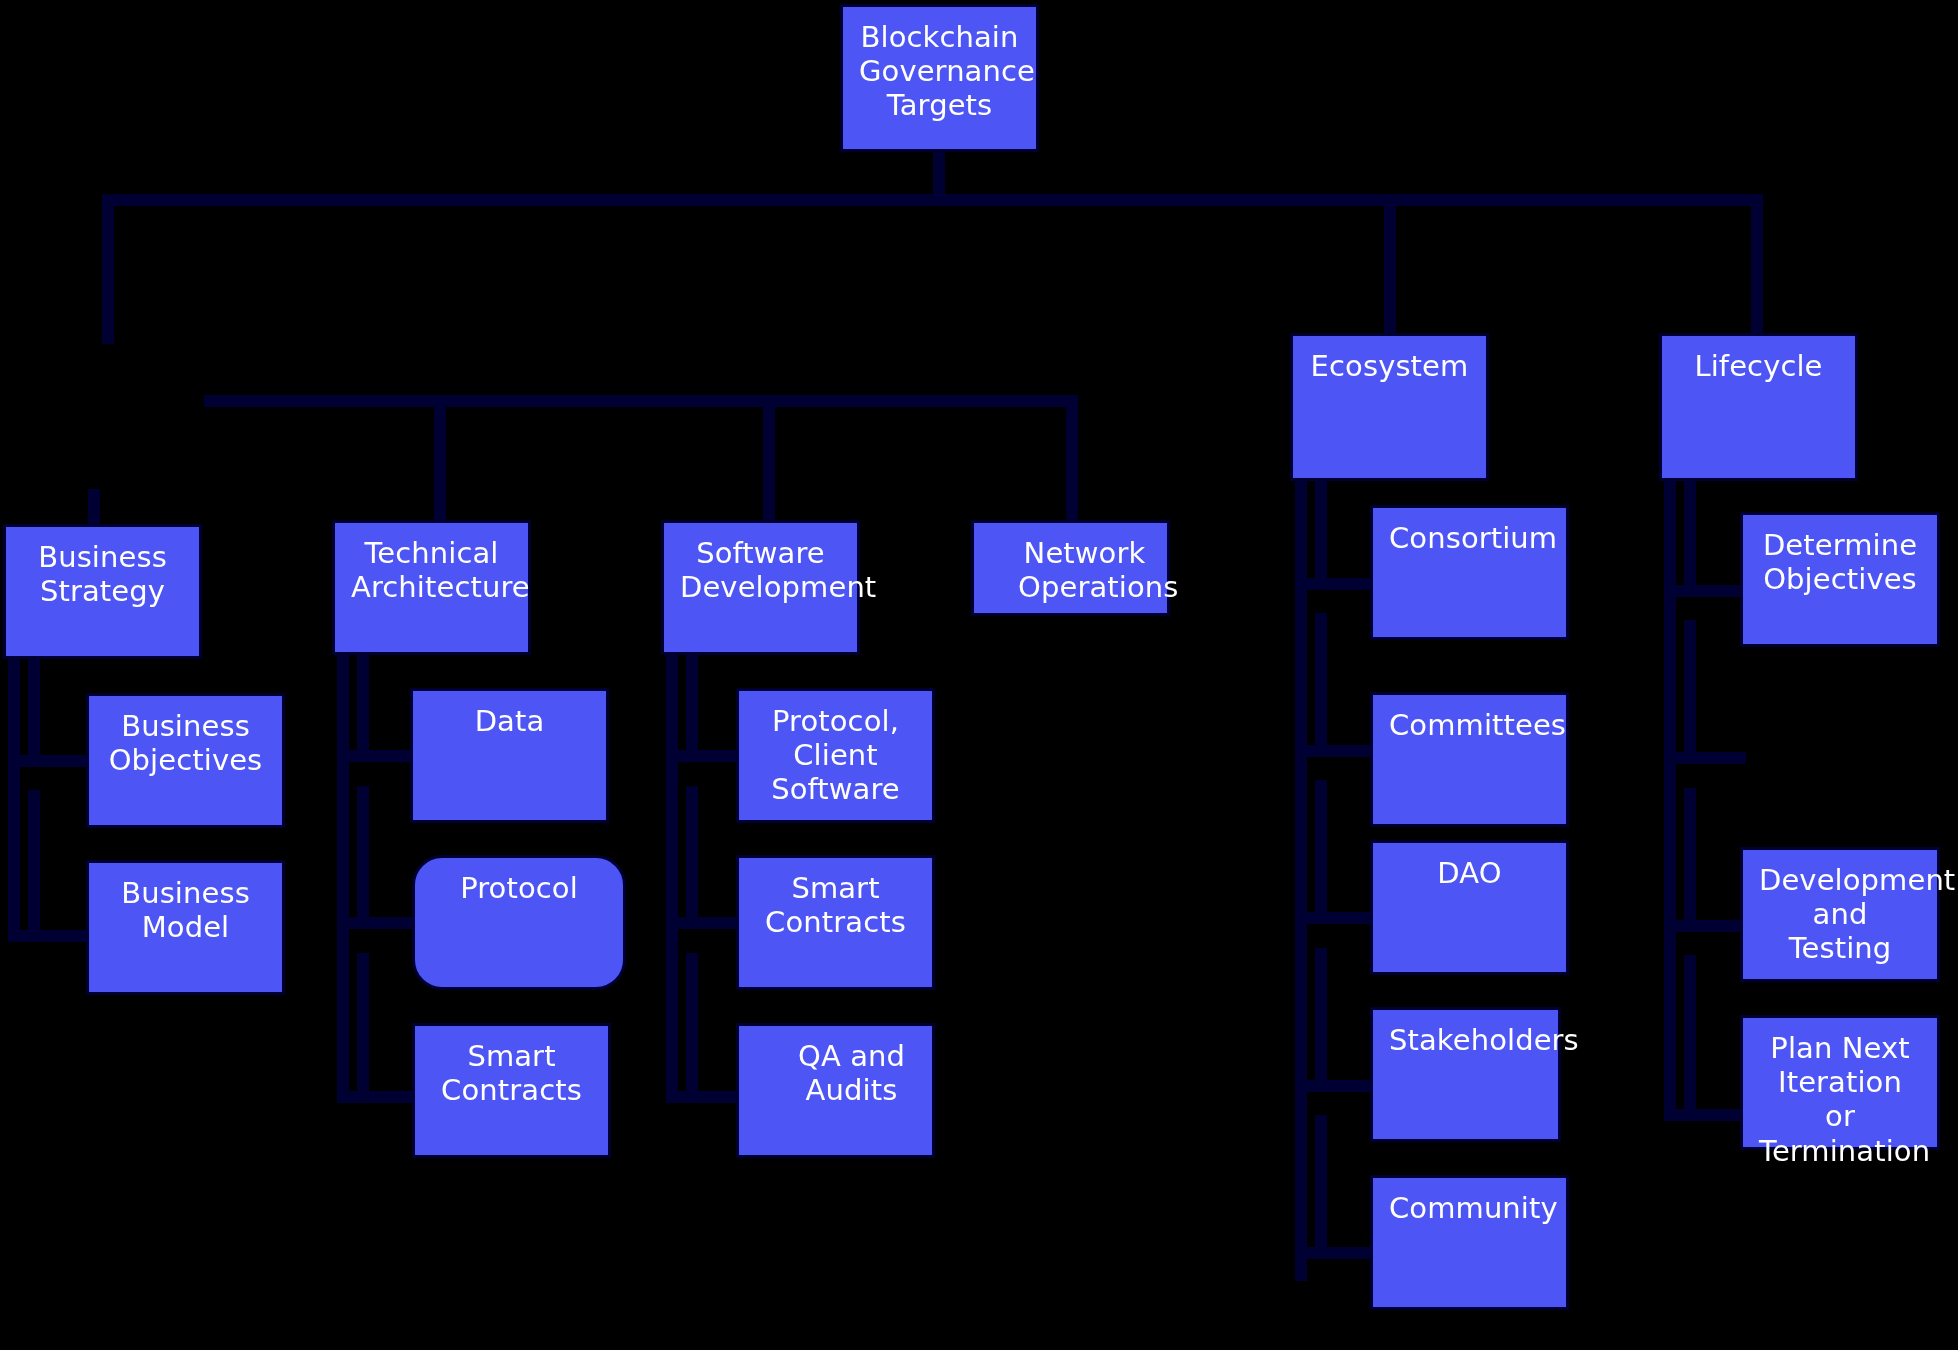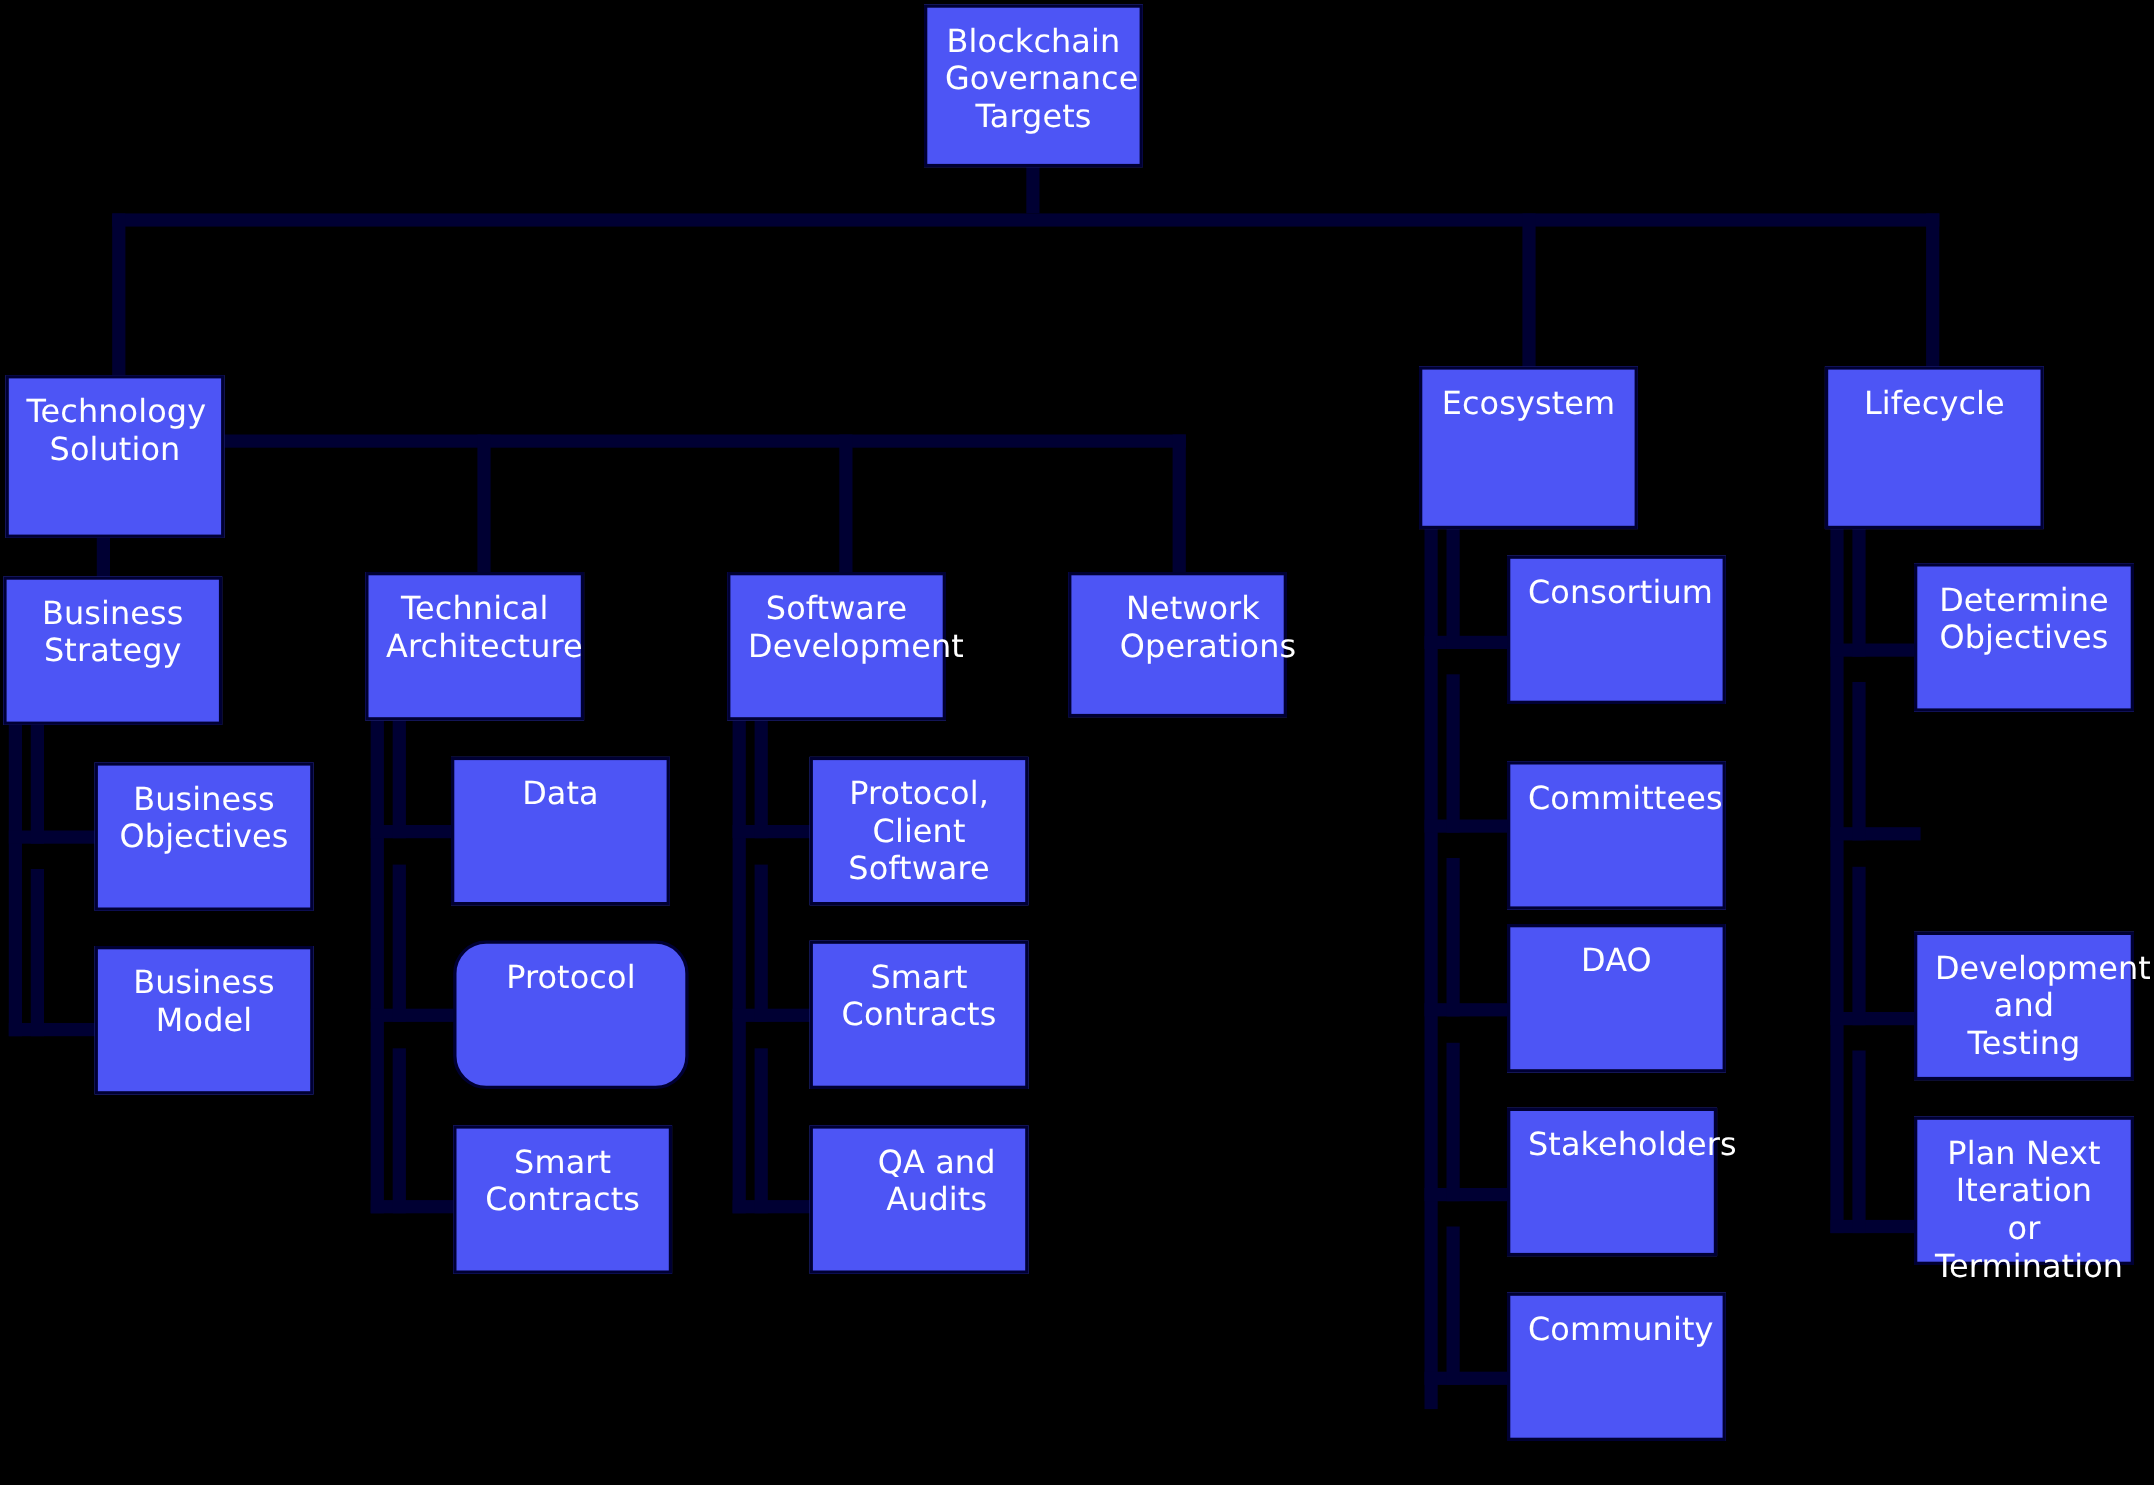--- a/index.html
+++ b/index.html
@@ -96,37 +96,35 @@
   <div class="conn" style="left:1664px; top:1109px; width:82px; height:12px;"></div>
   <div class="conn" style="left:1684px; top:481px; width:12px; height:116px;"></div>
   <div class="conn" style="left:1684px; top:620px; width:12px; height:144px;"></div>
   <div class="conn" style="left:1684px; top:788px; width:12px; height:144px;"></div>
   <div class="conn" style="left:1684px; top:955px; width:12px; height:166px;"></div>
 
   <div class="node" style="left:840px; top:4px; width:199px; height:148px;">Blockchain
 Governance
 Targets</div>
 
-  <div class="node" style="left:5px; top:341px; width:199px; height:148px;">Technology
-Solution</div>
 
   <div class="node" style="left:1290px; top:333px; width:199px; height:148px;">Ecosystem</div>
 
   <div class="node" style="left:1659px; top:333px; width:199px; height:148px;">Lifecycle</div>
 
   <div class="node" style="left:3px; top:524px; width:199px; height:135px;">Business
 Strategy</div>
 
   <div class="node" style="left:332px; top:520px; width:199px; height:135px;">Technical
 Architecture</div>
 
   <div class="node" style="left:661px; top:520px; width:199px; height:135px;">Software
 Development</div>
 
-  <div class="node" style="left:971px; top:520px; width:199px; height:132px;padding-left:44px;">Network
+  <div class="node" style="left:971px; top:520px; width:199px; height:96px;padding-left:44px;">Network
 Operations</div>
 
   <div class="node" style="left:86px; top:693px; width:199px; height:135px;">Business
 Objectives</div>
 
   <div class="node" style="left:86px; top:860px; width:199px; height:135px;">Business
 Model</div>
 
   <div class="node" style="left:410px; top:688px; width:199px; height:135px;">Data</div>
 

